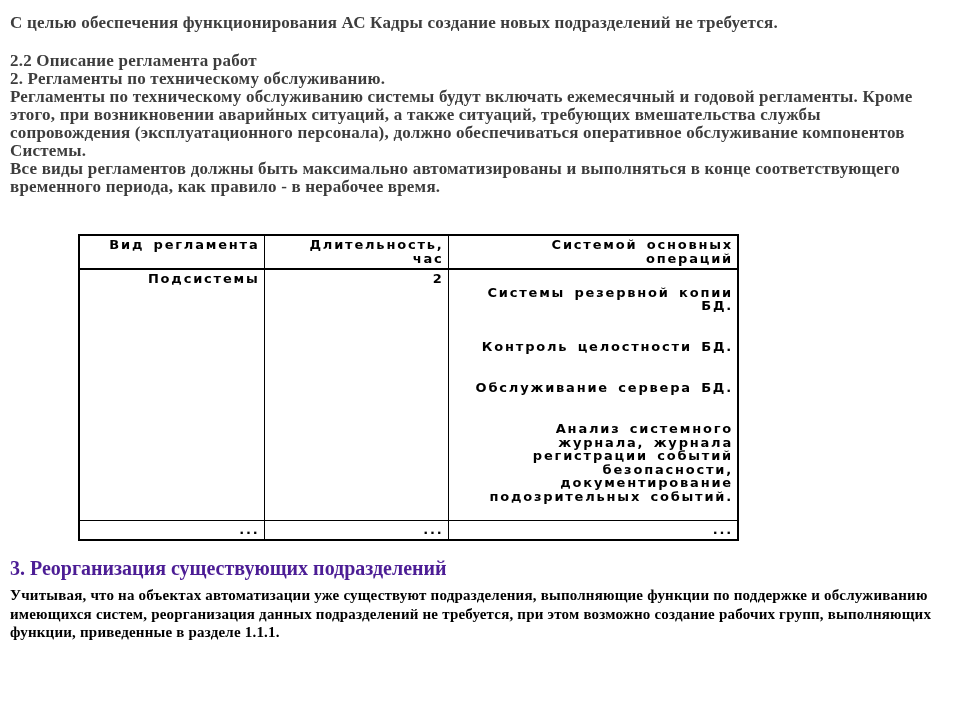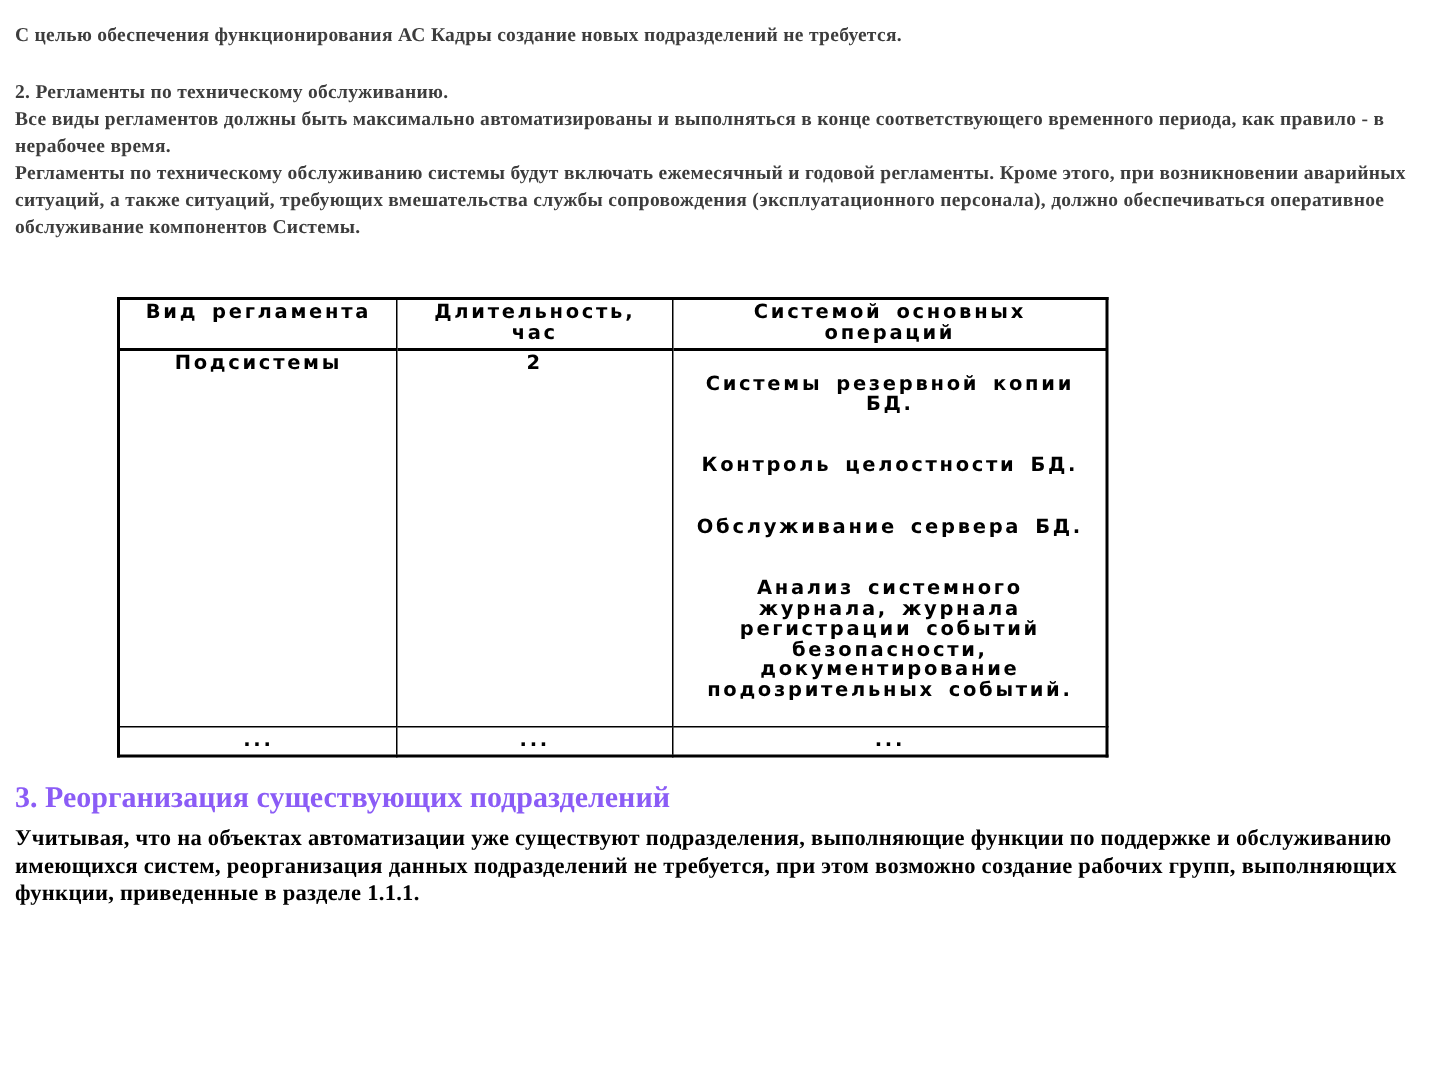--- a/index.html
+++ b/index.html
@@ -14,21 +14,21 @@
   }
   .doc { width: 940px; }
   h1.sec-heading {
     font-size: 21px;
     line-height: 31px;
     letter-spacing: 0.2px;
     color: #3d3d3d;
     max-width: 930px;
   }
   p.body-line {
-    font-size: 13px;
+    font-size: 17px;
     line-height: 18px;
     letter-spacing: 0.2px;
     max-width: 932px;
     color: #3d3d3d;
   }
   .gap-sm { height: 20px; }
   .gap-md { height: 26px; }
   table.reg-table {
     border-collapse: collapse;
     margin: 12px 0 0 68px;
@@ -37,60 +37,61 @@
   }
   table.reg-table th, table.reg-table td {
     border: 1px solid #000;
     font-family: "DejaVu Sans", sans-serif;
     font-weight: bold;
     font-size: 13px;
     line-height: 13.5px;
     letter-spacing: 1.8px;
     word-spacing: 3px;
     color: #000;
-    text-align: center;
+    text-align: right;
     vertical-align: top;
     padding: 2px 4px 3px 5px;
     white-space: pre-line;
   }
   table.reg-table thead th { border-bottom: 2px solid #000; }
   .col-type { width: 185px; }
   .col-dur  { width: 184px; }
   .col-ops  { width: 290px; }
   .op { white-space: pre-line; }
   .op + .op { margin-top: 14px; }
   td.dots-cell { padding-top: 1px; padding-bottom: 4px; }
   h2.sec3-heading {
     margin-top: 14px;
     font-size: 20px;
     line-height: 26px;
-    color: #8b5cf6;
+    color: #4c1d95;
   }
   p.sec3-line {
     margin-top: 5px;
     font-size: 15px;
     line-height: 18.5px;
     letter-spacing: 0.2px;
     max-width: 932px;
     color: #000;
   }
 </style>
 </head>
 <body>
 
 <div class="doc">
 
 
   <p class="body-line">С целью обеспечения функционирования АС Кадры создание новых подразделений не требуется.</p>
 
   <div class="gap-sm"></div>
 
+  <p class="body-line">2.2 Описание регламента работ</p>
   <p class="body-line">2. Регламенты по техническому обслуживанию.</p>
+  <p class="body-line">Регламенты по техническому обслуживанию системы будут включать ежемесячный и годовой регламенты. Кроме этого, при возникновении аварийных ситуаций, а также ситуаций, требующих вмешательства службы сопровождения (эксплуатационного персонала), должно обеспечиваться оперативное обслуживание компонентов Системы.</p>
   <p class="body-line">Все виды регламентов должны быть максимально автоматизированы и выполняться в конце соответствующего временного периода, как правило - в нерабочее время.</p>
-  <p class="body-line">Регламенты по техническому обслуживанию системы будут включать ежемесячный и годовой регламенты. Кроме этого, при возникновении аварийных ситуаций, а также ситуаций, требующих вмешательства службы сопровождения (эксплуатационного персонала), должно обеспечиваться оперативное обслуживание компонентов Системы.</p>
 
   <div class="gap-md"></div>
 
 
   <table class="reg-table">
     <colgroup>
       <col class="col-type">
       <col class="col-dur">
       <col class="col-ops">
     </colgroup>

